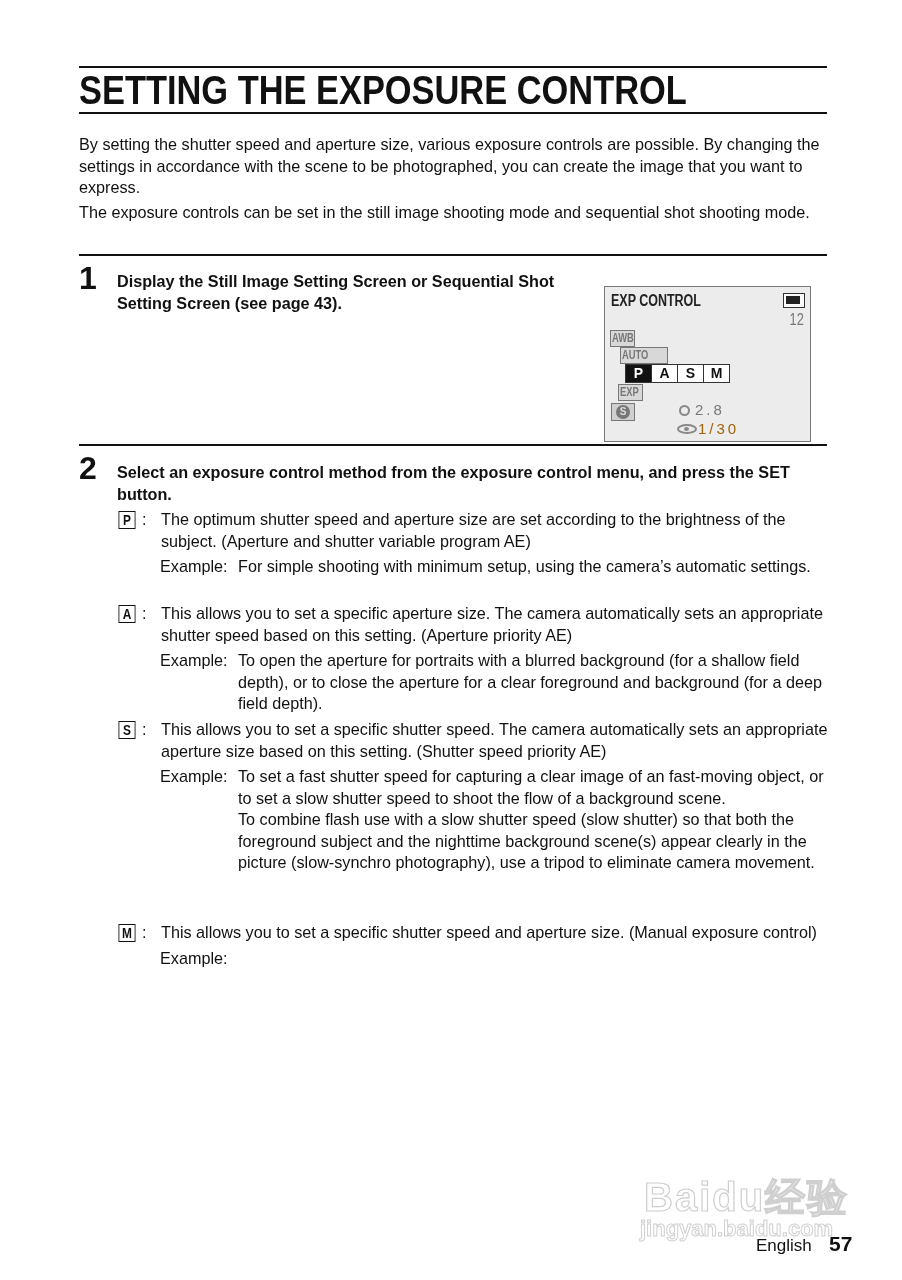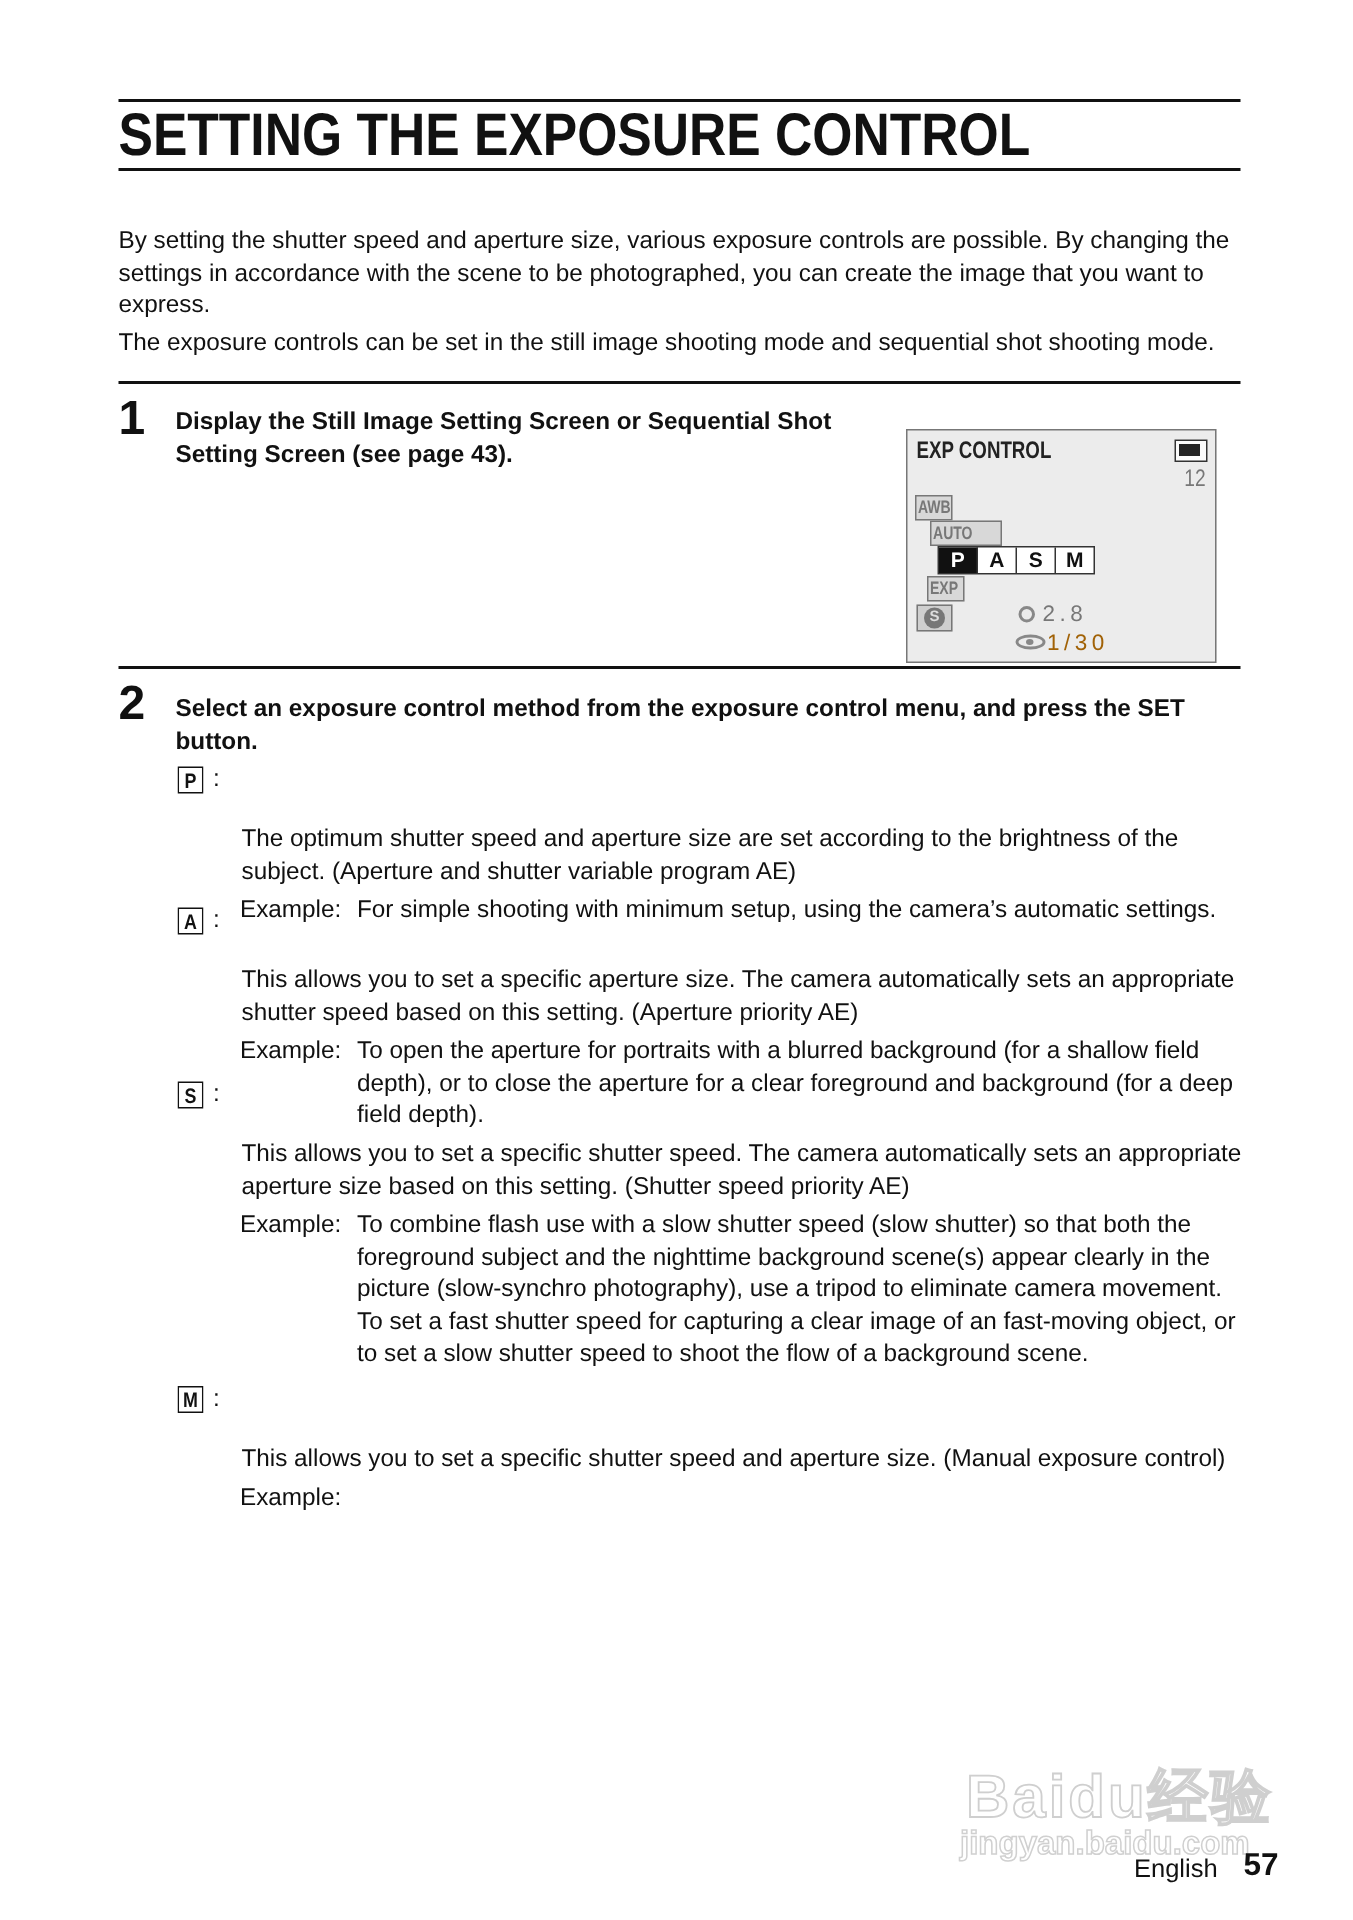--- a/index.html
+++ b/index.html
@@ -10,40 +10,40 @@
     .rule { position: absolute; left: 79px; width: 748px; background: #111; }
     .title {
       position: absolute; left: 79px; top: 68px;
       font-family: "Liberation Sans", sans-serif;
       font-weight: bold; font-size: 40px; letter-spacing: 0px;
       transform: scaleX(0.86); transform-origin: left top;
       line-height: 44px; white-space: nowrap;
     }
     .para {
       position: absolute; left: 79px; width: 760px;
-      font-size: 16.2px; line-height: 21.5px; margin-top: 16px;
+      font-size: 16.2px; line-height: 21.5px;
     }
     .step-num {
       position: absolute; left: 79px; font-weight: bold; font-size: 32px; line-height: 32px;
     }
     .step-head {
       position: absolute; left: 117px; font-weight: bold; font-size: 16.2px; line-height: 22px;
     }
     .item {
       position: absolute; left: 117px; width: 712px; font-size: 16.2px; line-height: 21.5px;
     }
     .item .row { display: flex; }
     .item .key {
       display: inline-block; width: 18px; height: 16px; border: 1.3px solid #111;
       font-weight: bold; font-size: 14px; line-height: 16px; text-align: center;
       margin-top: 2px; transform: scaleX(0.85);
       box-sizing: content-box;
     }
     .item .colon { width: 24px; padding-left: 5px; box-sizing: border-box; }
-    .item .desc { flex: 1; margin-top: 40px; }
+    .item .desc { flex: 1; }
     .item .ex { display: flex; margin-left: 43px; margin-top: 4px; }
     .item .ex .lbl { width: 78px; flex: none; }
     .item .ex .txt { flex: 1; }
     .item .ex .txt p { margin: 0; }
 
     
     .screen {
       position: absolute; left: 604px; top: 286px; width: 207px; height: 156px;
       background: #ececec; border: 1px solid #777; box-sizing: border-box;
       font-family: "Liberation Sans", sans-serif;
@@ -199,22 +199,22 @@
 
 <div class="item" style="top:719px;">
   <div class="row">
     <span class="key">S</span>
     <span class="colon">:</span>
     <span class="desc">This allows you to set a specific shutter speed. The camera automatically sets an appropriate aperture size based on this setting. (Shutter speed priority AE)</span>
   </div>
   <div class="ex">
     <span class="lbl">Example:</span>
     <div class="txt">
+      <p>To set a fast shutter speed for capturing a clear image of an fast-moving object, or to set a slow shutter speed to shoot the flow of a background scene.</p>
       <p>To combine flash use with a slow shutter speed (slow shutter) so that both the foreground subject and the nighttime background scene(s) appear clearly in the picture (slow-synchro photography), use a tripod to eliminate camera movement.</p>
-      <p>To set a fast shutter speed for capturing a clear image of an fast-moving object, or to set a slow shutter speed to shoot the flow of a background scene.</p>
     </div>
   </div>
 </div>
 
 <div class="item" style="top:922px;">
   <div class="row">
     <span class="key">M</span>
     <span class="colon">:</span>
     <span class="desc">This allows you to set a specific shutter speed and aperture size. (Manual exposure control)</span>
   </div>

